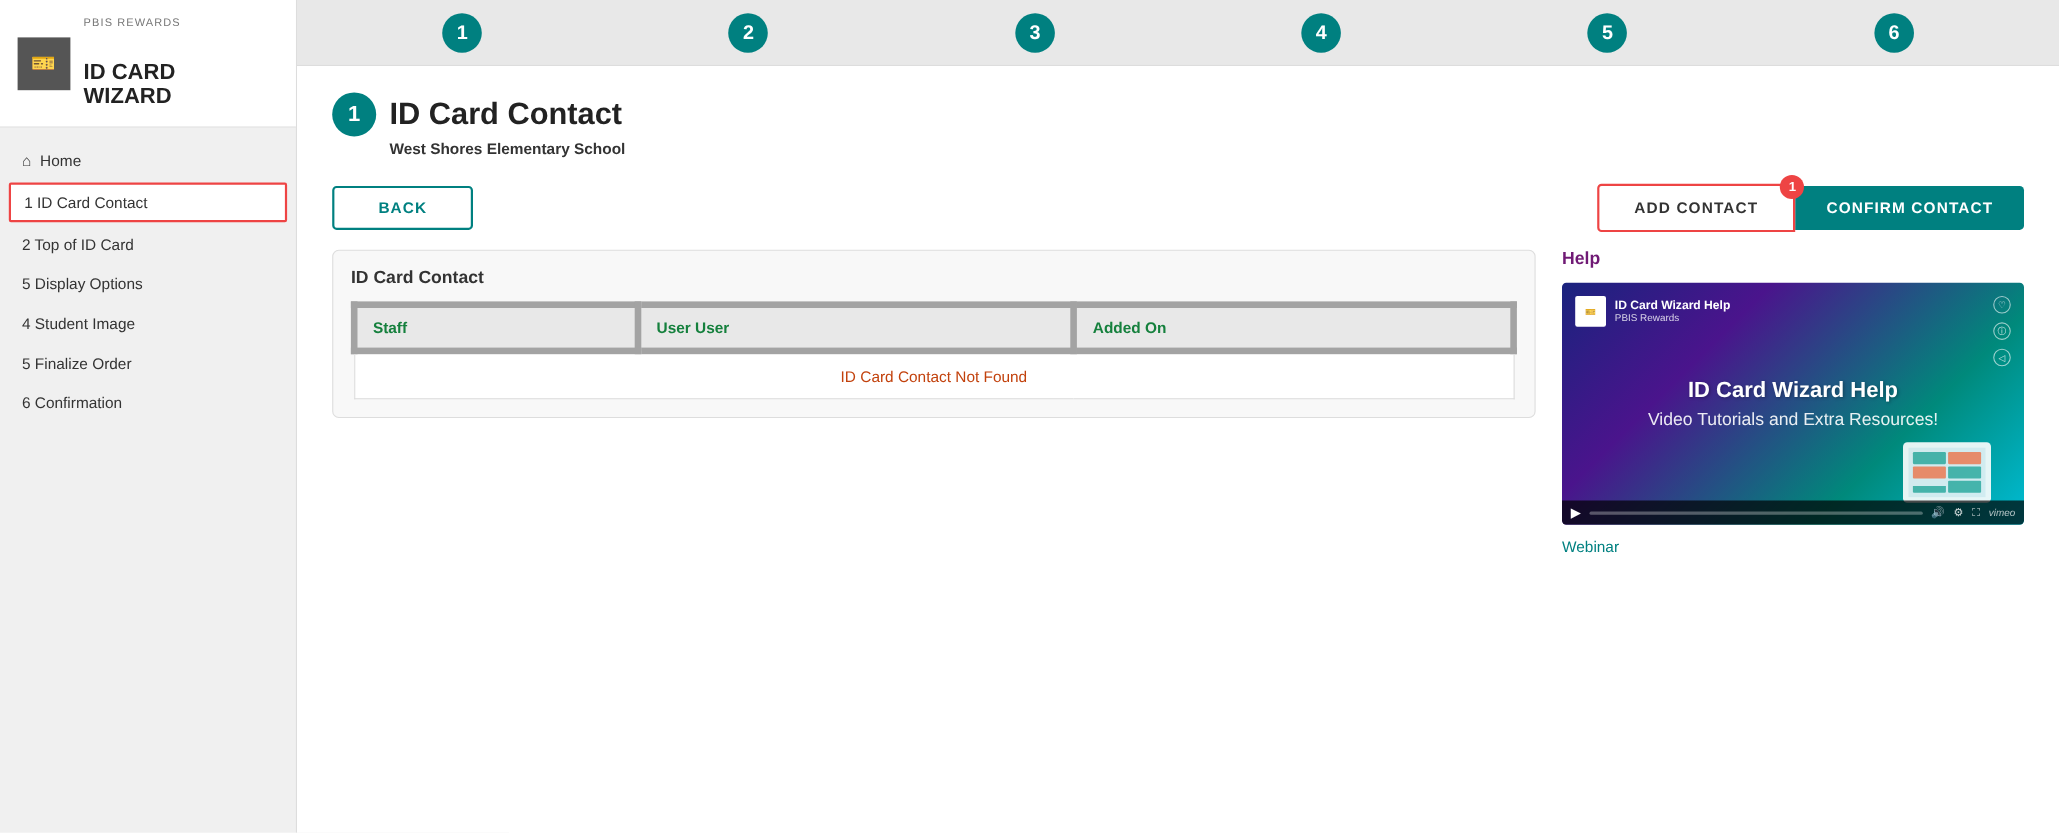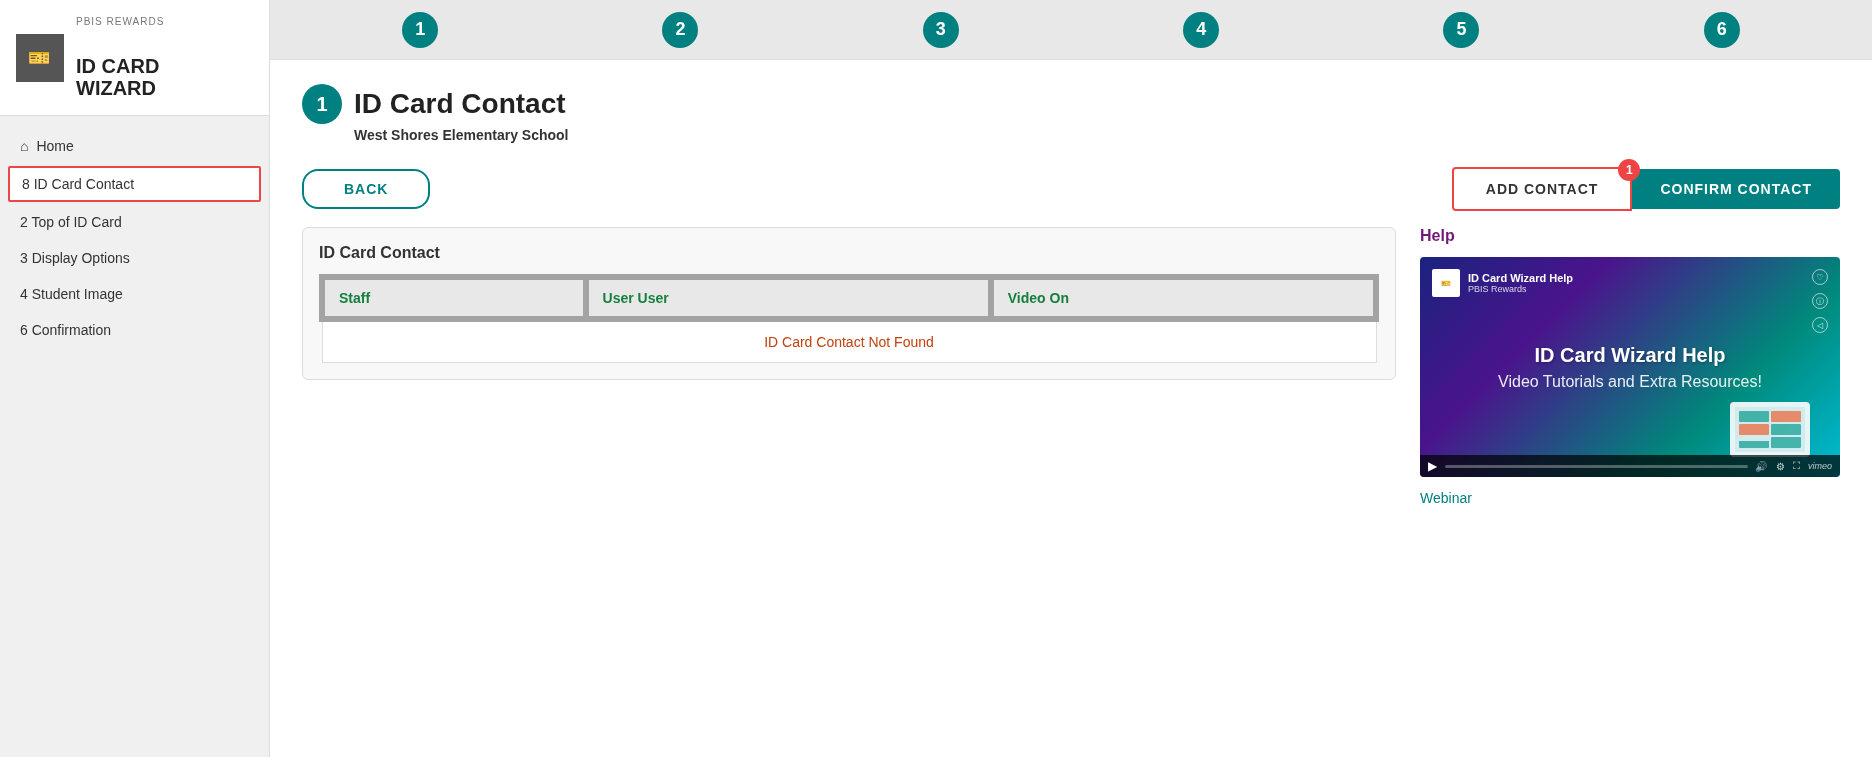--- a/index.html
+++ b/index.html
@@ -168,21 +168,21 @@
       margin-top: 8px;
     }
     .btn-back {
       padding: 10px 40px;
       border: 2px solid #008080;
       background: #fff;
       color: #008080;
       font-size: 14px;
       font-weight: bold;
       cursor: pointer;
-      border-radius: 16px;
+      border-radius: 4px;
       letter-spacing: 1px;
     }
     .right-buttons {
       display: flex;
       align-items: center;
       gap: 0;
       position: relative;
     }
     .btn-add-contact {
       padding: 12px 32px;
@@ -445,30 +445,33 @@
         <span>WIZARD</span>
       </span>
     </div>
   </div>
   <div class="sidebar-nav">
     <div class="nav-item">
       <span>⌂</span>
       <span>Home</span>
     </div>
     <div class="nav-item active">
-      <span>8 ID Card Contact</span>
+      <span>1 ID Card Contact</span>
     </div>
     <div class="nav-item">
       <span>2 Top of ID Card</span>
     </div>
     <div class="nav-item">
-      <span>3 Display Options</span>
+      <span>5 Display Options</span>
     </div>
     <div class="nav-item">
       <span>4 Student Image</span>
+    </div>
+    <div class="nav-item">
+      <span>5 Finalize Order</span>
     </div>
     <div class="nav-item">
       <span>6 Confirmation</span>
     </div>
   </div>
 </div>
 
 <div class="main">
 
   <div class="progress-bar">
@@ -532,21 +535,21 @@
     <div class="main-layout">
 
       <div class="left-section">
         <div class="table-section">
           <div class="table-section-title">ID Card Contact</div>
           <table class="data-table">
             <thead>
               <tr>
                 <th>Staff</th>
                 <th>User User</th>
-                <th>Video On</th>
+                <th>Added On</th>
               </tr>
             </thead>
             <tbody>
               <tr class="empty-row">
                 <td colspan="3">ID Card Contact Not Found</td>
               </tr>
             </tbody>
           </table>
         </div>
       </div>

